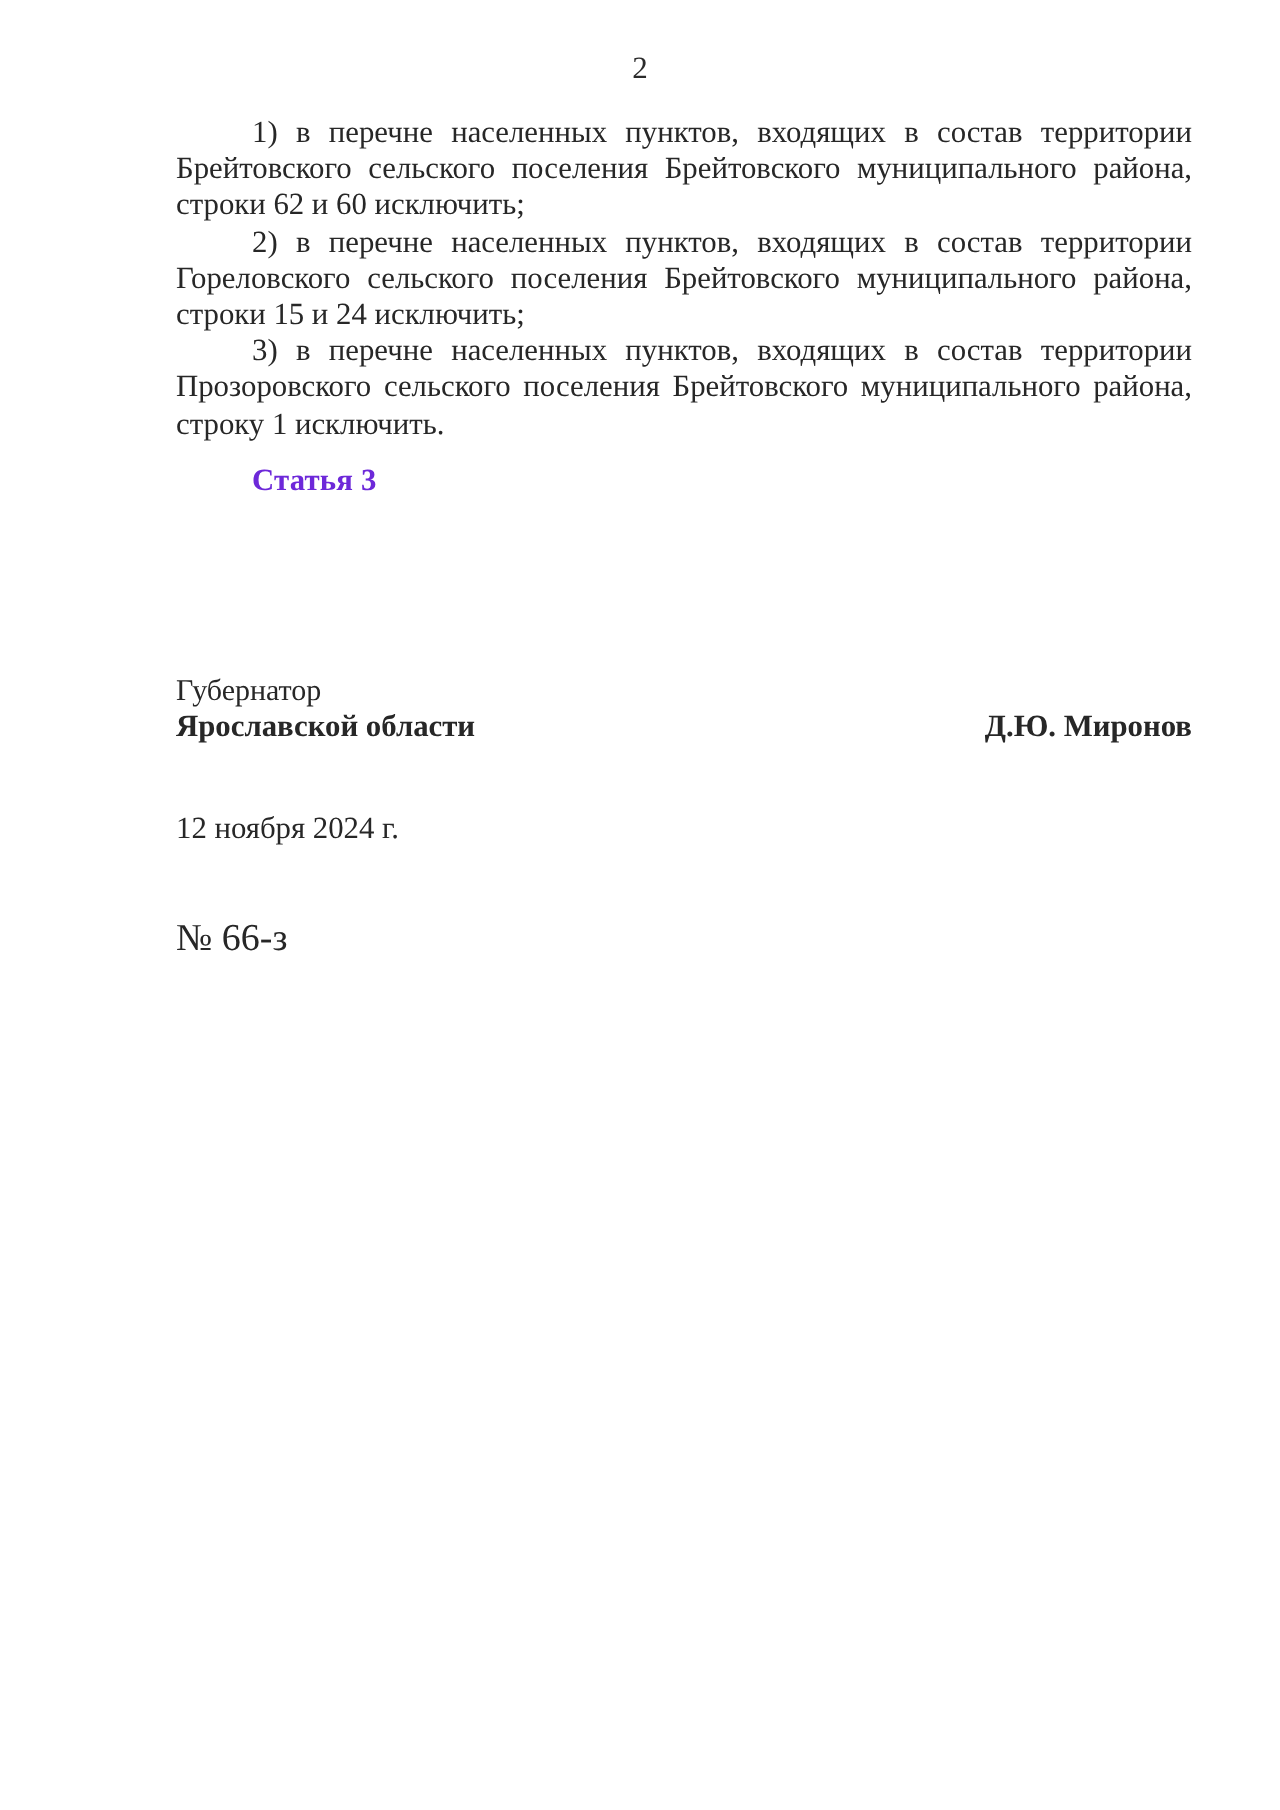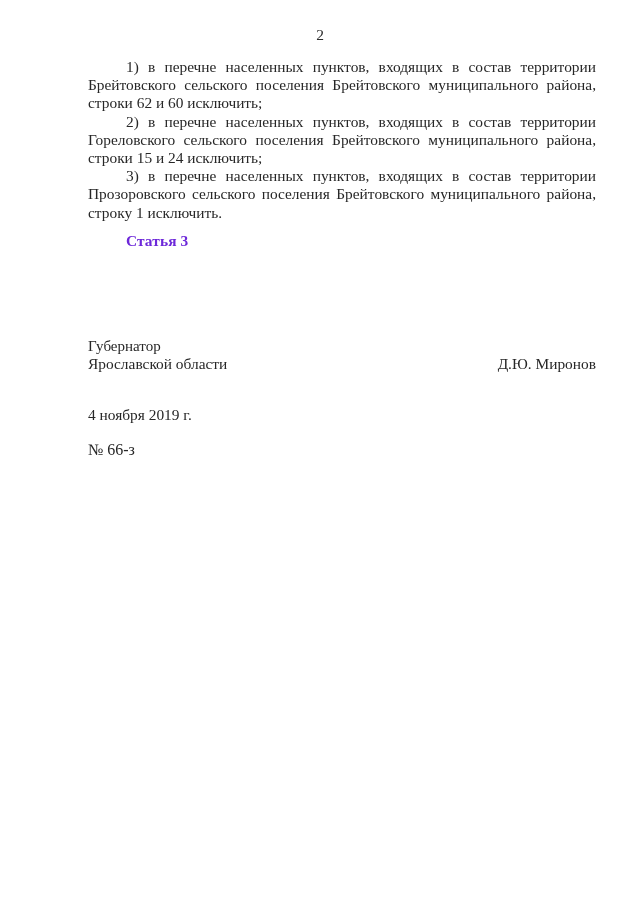--- a/index.html
+++ b/index.html
@@ -83,37 +83,38 @@
     color: #272727;
     white-space: nowrap;
   }
   .sig-row {
     display: flex;
     justify-content: space-between;
     align-items: baseline;
     font-size: 15.4px;
     line-height: 18.2px;
     color: #272727;
+    font-weight: bold;
   }
 
   
   .date-line {
     position: absolute;
     left: 88px;
     top: 406px;
     font-size: 15.4px;
     line-height: 18.2px;
     color: #272727;
     white-space: nowrap;
   }
   .doc-number {
     position: absolute;
     left: 88px;
-    top: 441px;
-    font-size: 16px;
+    top: 461px;
+    font-size: 19px;
     line-height: 18.2px;
     color: #272727;
     white-space: nowrap;
     text-align: right;
   }
 </style>
 </head>
 <body>
 
 <div class="page">
@@ -131,17 +132,17 @@
   </div>
 
   <div class="body-block signature-block">
     <span class="sig-line">Губернатор</span>
     <div class="sig-row">
       <span>Ярославской области</span>
       <span>Д.Ю. Миронов</span>
     </div>
   </div>
 
-  <div class="date-line">4 ноября 2019 г.</div>
+  <div class="date-line">12 ноября 2024 г.</div>
 
   <div class="doc-number">№ 66-з</div>
 
 </div>
 
 </body></html>

